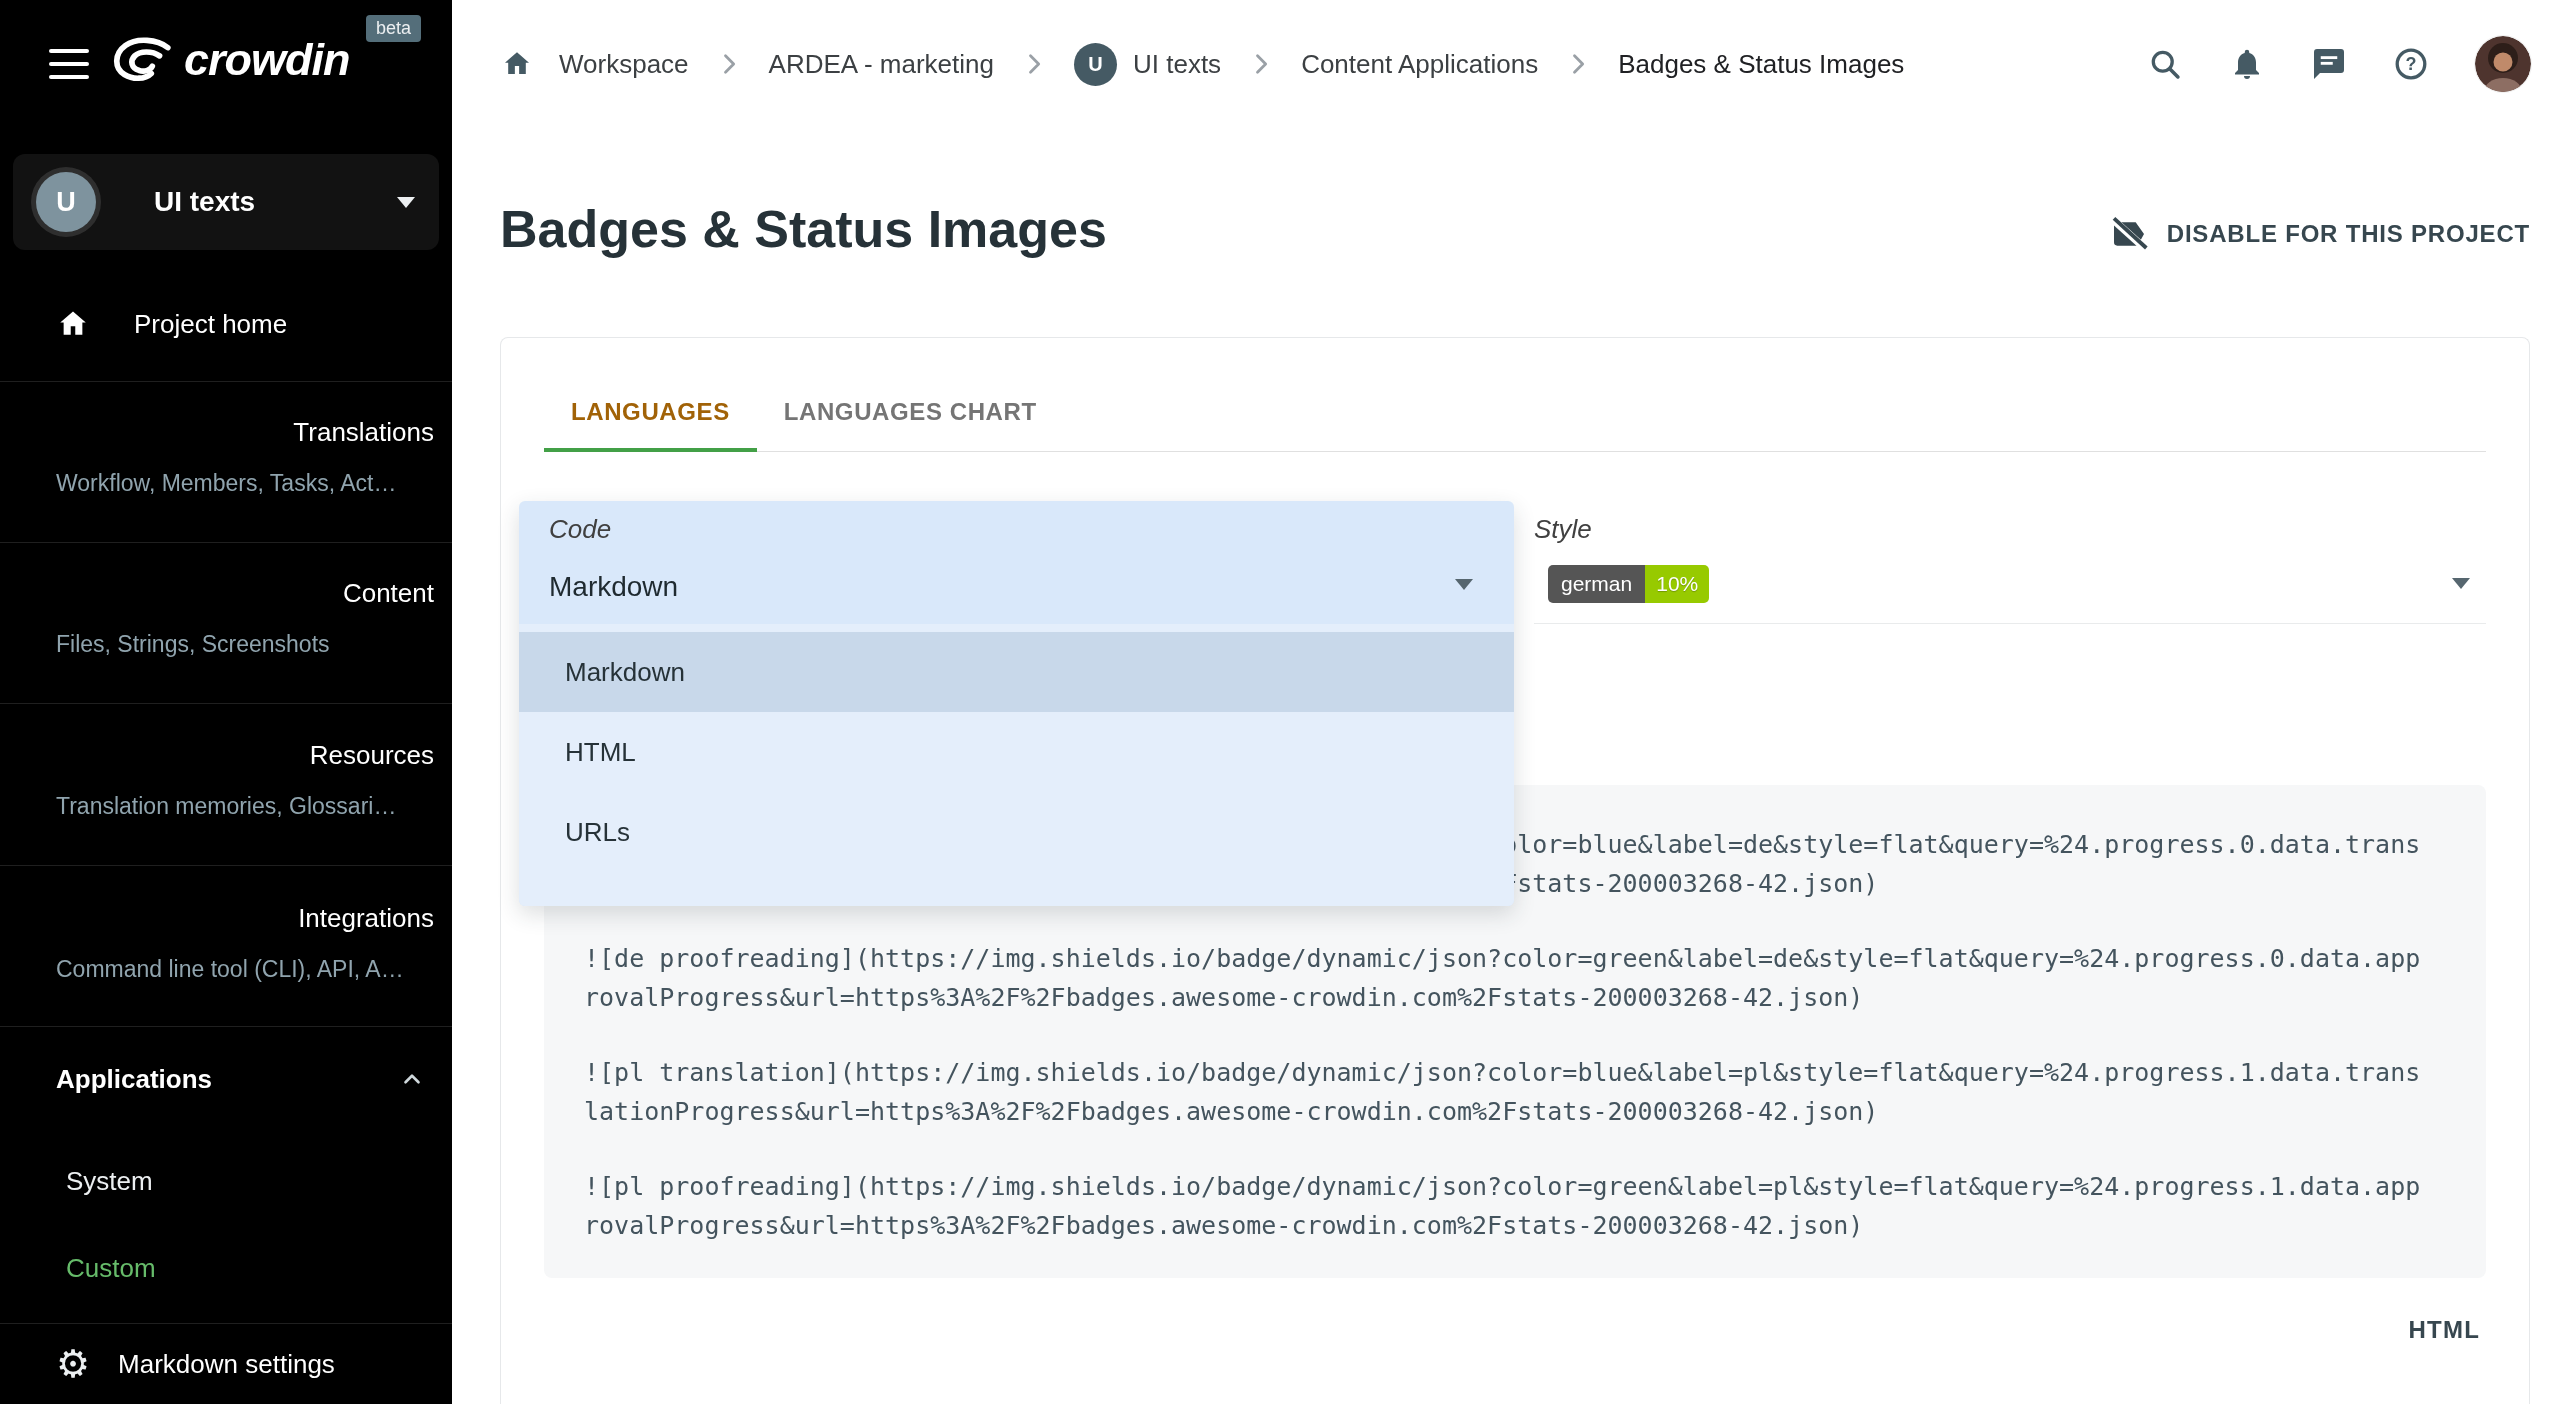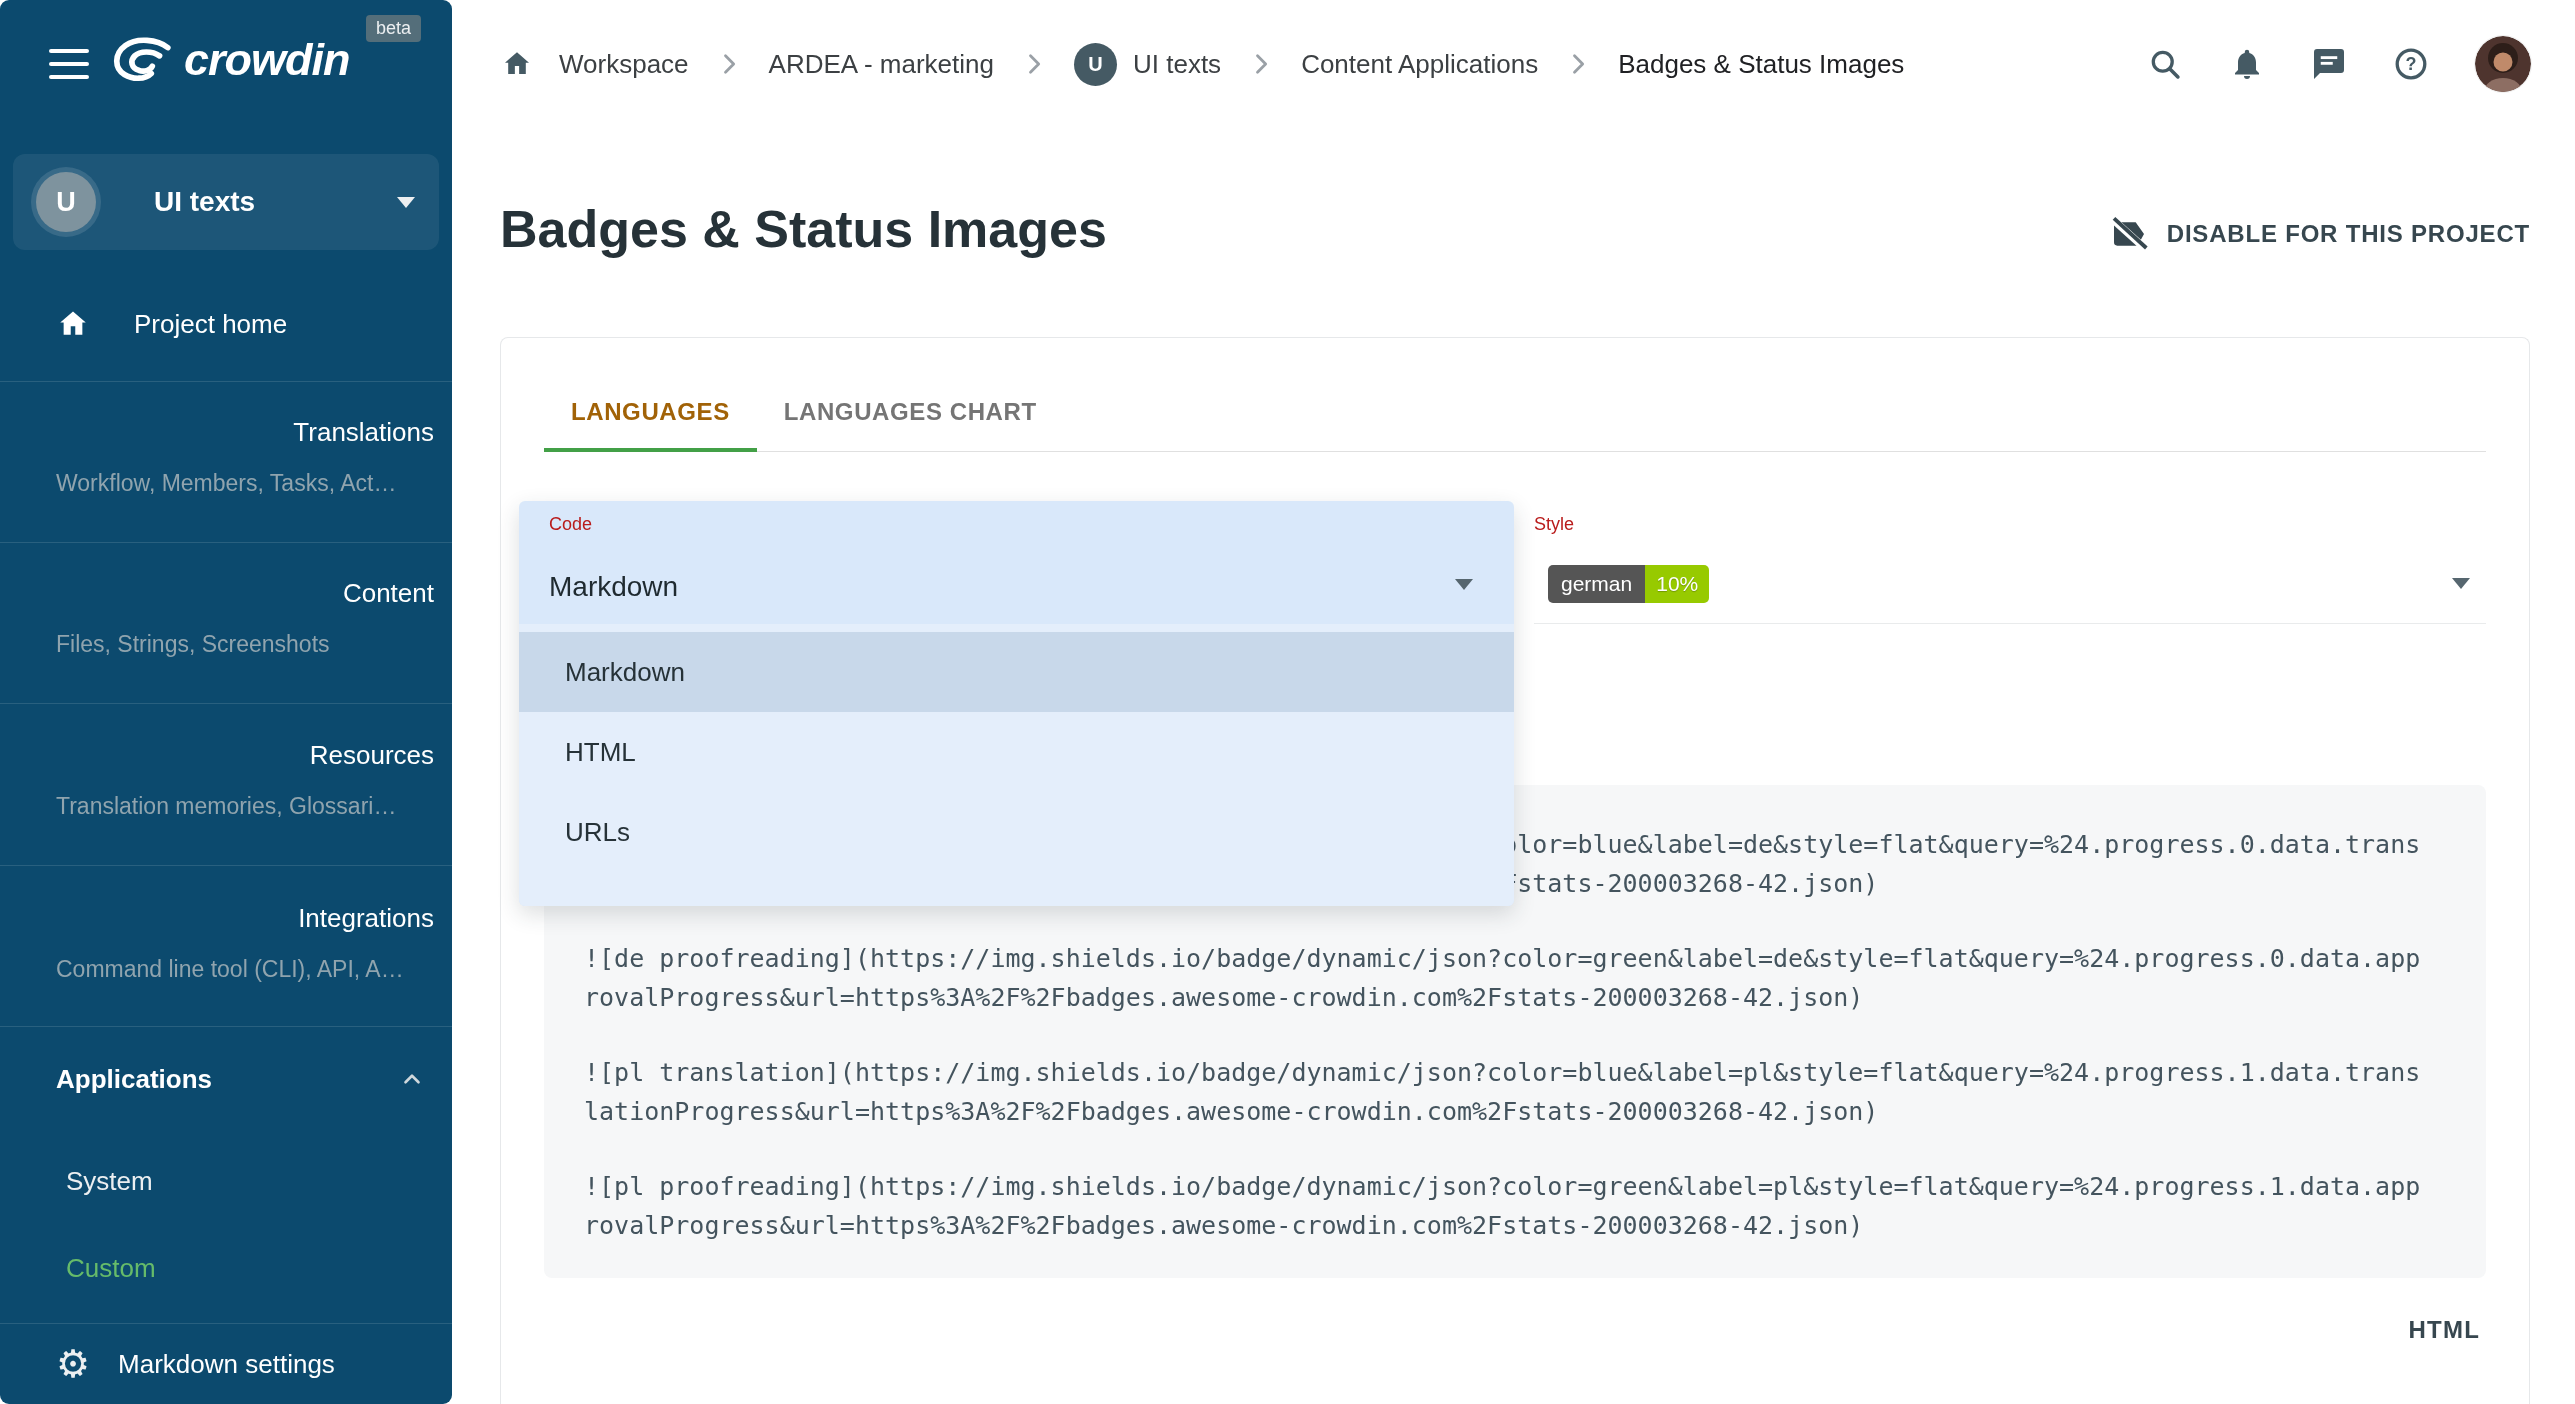--- a/index.html
+++ b/index.html
@@ -5,21 +5,21 @@
 <style>
   * { margin:0; padding:0; box-sizing:border-box; }
   html,body { background:#fff; }
   #app {
     position:relative; width:2575px; height:1404px; overflow:hidden;
     background:#fff; font-family:"Liberation Sans","DejaVu Sans",sans-serif;
     color:#212121; -webkit-font-smoothing:antialiased;
   }
 
   
-  .sidebar { position:absolute; left:0; top:0; width:452px; height:1404px; background:#0c4a6e; color:#fff; z-index:20;border-radius:9px; }
+  .sidebar { position:absolute; left:0; top:0; width:452px; height:1404px; background:#000000; color:#fff; z-index:20; }
   .hamburger { position:absolute; left:49px; top:49px; width:40px; height:30px; display:flex; flex-direction:column; justify-content:space-between; cursor:pointer; }
   .hamburger span { display:block; width:40px; height:4px; background:#fff; border-radius:2px; }
   .logo { position:absolute; left:112px; top:30px; height:60px; display:flex; align-items:center; gap:10px; cursor:pointer; }
   .logo-text { font-size:45px; font-weight:700; font-style:italic; letter-spacing:-1px; color:#fff; }
   .beta-badge { position:absolute; left:366px; top:15px; background:#546e7a; color:#eceff1; font-size:18px; line-height:18px; padding:4px 10px 5px; border-radius:4px; }
   .project-card { position:absolute; left:13px; top:154px; width:426px; height:96px; background:rgba(255,255,255,0.07); border-radius:12px; display:flex; align-items:center; padding:0 24px 0 23px; gap:58px; cursor:pointer; }
   .pc-avatar { width:60px; height:60px; border-radius:50%; background:#7e939e; box-shadow:0 0 0 5px rgba(255,255,255,0.12); display:flex; align-items:center; justify-content:center; font-size:27px; font-weight:700; color:#fff; flex:none; }
   .pc-name { font-size:28px; font-weight:700; color:#fff; }
   .caret { width:0; height:0; border-left:9px solid transparent; border-right:9px solid transparent; border-top:11px solid currentColor; display:inline-block; }
   .project-card .caret { margin-left:auto; color:#eceff1; }
@@ -53,21 +53,21 @@
   .page-title { position:absolute; left:500px; top:200px; font-size:52px; line-height:58px; font-weight:700; color:#263238; }
   .disable-btn { position:absolute; right:45px; top:214px; display:flex; align-items:center; gap:18px; color:#37474f; font-size:24px; font-weight:600; letter-spacing:0.8px; cursor:pointer; background:none; border:none; font-family:inherit; }
 
   .card { position:absolute; left:500px; top:337px; width:2030px; height:1067px; background:#fff; border:1px solid #e6e8ea; border-bottom:none; border-radius:8px 8px 0 0; }
 
   .tabs-row { position:absolute; left:544px; top:337px; width:1942px; height:115px; display:flex; border-bottom:1px solid #e0e0e0; z-index:2; }
   .tab { position:relative; display:flex; align-items:center; padding:36px 27px 0; font-size:24px; font-weight:600; letter-spacing:0.6px; color:#757575; cursor:pointer; }
   .tab.active { color:#a16207; }
   .tab.active::after { content:""; position:absolute; left:0; right:0; bottom:-1px; height:4px; background:#43a047; }
 
-  .field-label { font-size:18px; color:#b91c1c; }
+  .field-label { font-size:26px; color:#404040;font-style:italic; }
 
   .style-field { position:absolute; left:1534px; top:501px; width:952px; height:123px; border-bottom:1px solid #e9ebec; cursor:pointer; z-index:2; }
   .style-field .field-label { position:absolute; left:0; top:13px; }
   .badge { position:absolute; left:14px; top:64px; display:inline-flex; height:38px; font-size:21px; font-weight:500; color:#fff; border-radius:5px; overflow:hidden; }
   .badge-l { background:#555555; display:flex; align-items:center; padding:0 13px; }
   .badge-r { background:#97ca00; display:flex; align-items:center; padding:0 11px; text-shadow:0 1px 1px rgba(0,0,0,0.25); }
   .style-field .caret { position:absolute; right:16px; top:77px; color:#56666f; }
 
   .code-block { position:absolute; left:544px; top:785px; width:1942px; height:493px; background:#f6f7f8; border-radius:8px; padding:40px 40px 0; z-index:1; }
   .code-text { width:122ch; max-width:100%; font-family:"DejaVu Sans Mono","Liberation Mono",monospace; font-size:25px; line-height:39px; color:#44545e; word-break:break-all; }

